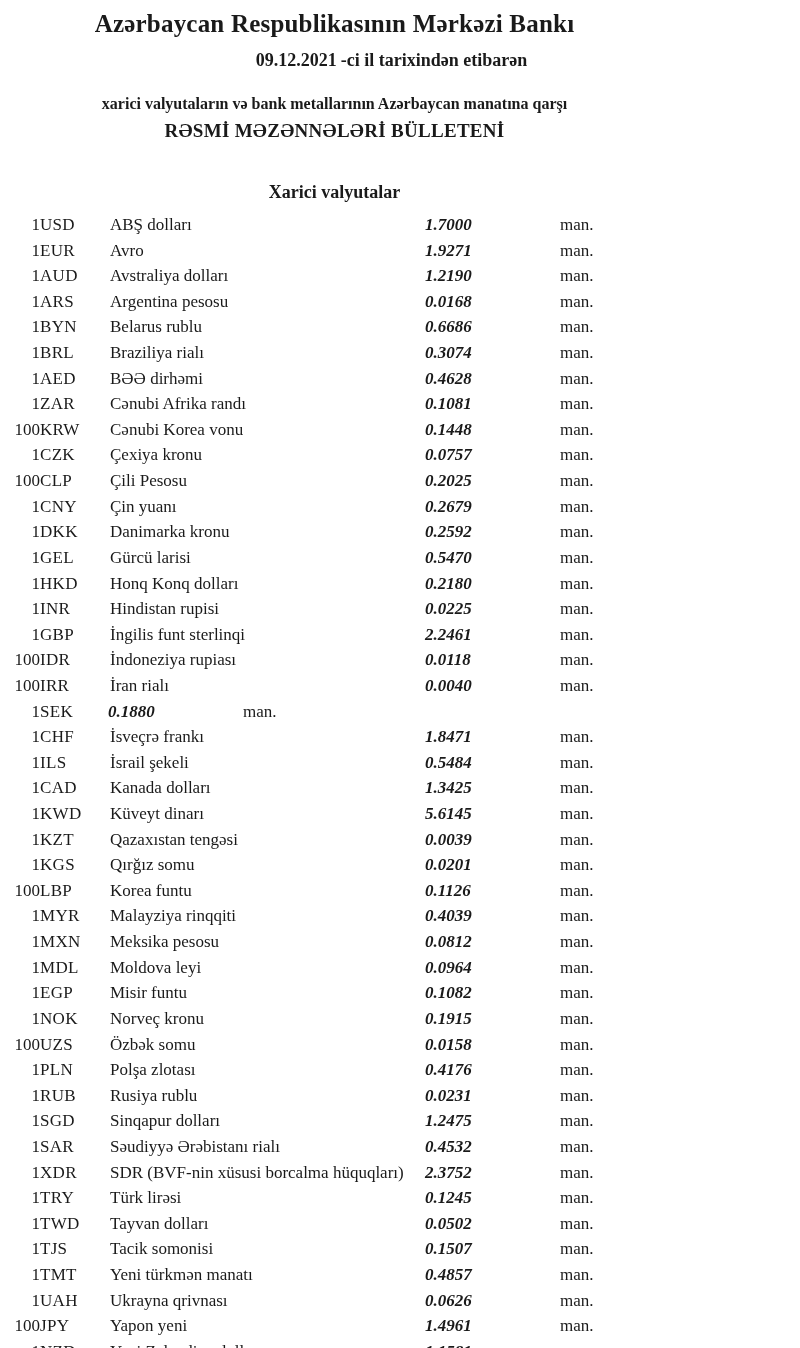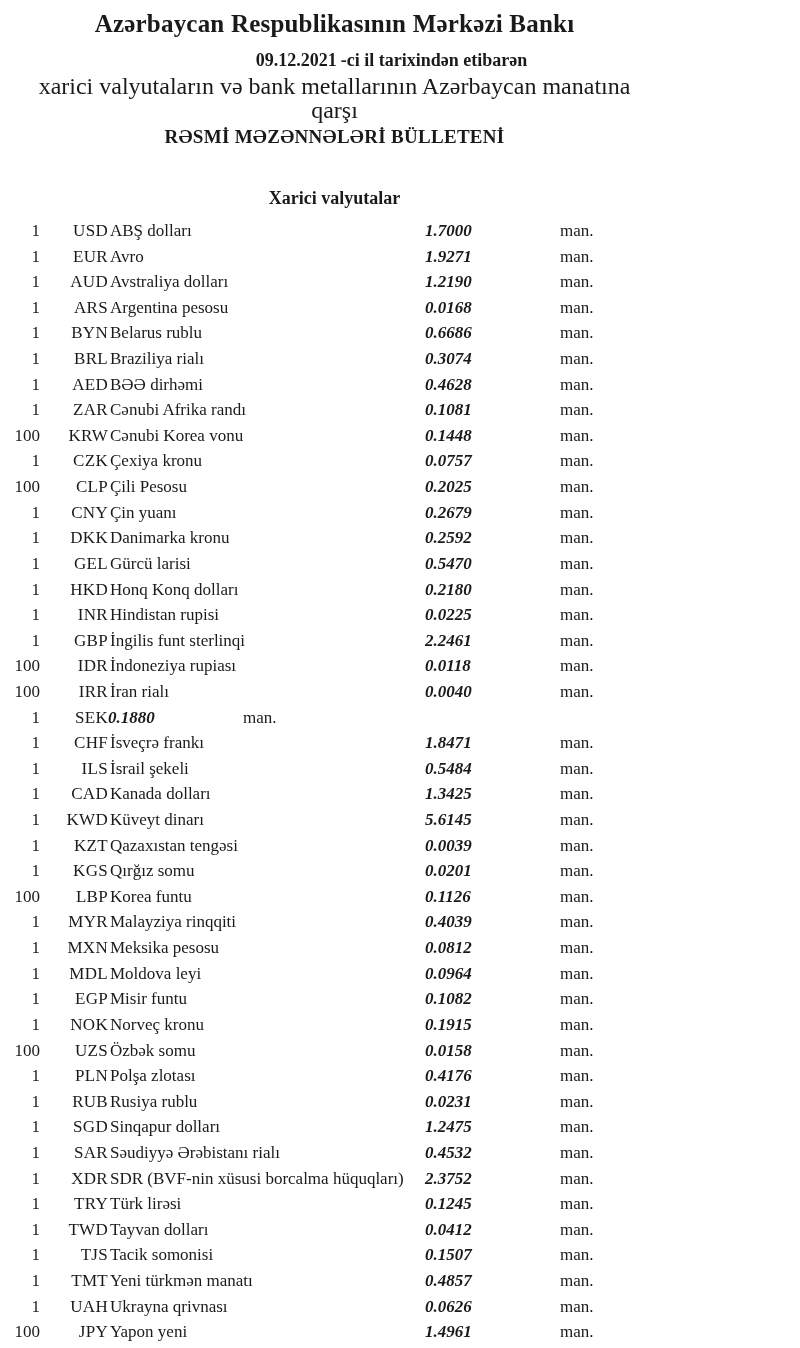--- a/index.html
+++ b/index.html
@@ -34,23 +34,23 @@
   }
   .date-line {
     margin-top: 11px;
     font-size: 18px;
     font-weight: bold;
     line-height: 21px;
     transform: translateX(57px); 
   }
   .date-line .date-suffix { margin-left: 4px; }
   .subtitle {
-    margin-top: 3px;
-    font-size: 24px;
-    font-weight: normal;
+    margin-top: 21px;
+    font-size: 16px;
+    font-weight: bold;
     line-height: 24px;
   }
   .bulletin-title {
     margin-top: 3px;
     font-size: 19px;
     font-weight: bold;
     line-height: 24px;
     letter-spacing: 0.3px;
     text-align: center;
   }
@@ -73,21 +73,21 @@
     font-size: 17px;
     white-space: nowrap;
   }
   .cell-qty {
     width: 40px;
     text-align: right;
     flex: none;
   }
   .cell-code {
     width: 68px;
-    text-align: right;
+    text-align: left;
     flex: none;
     letter-spacing: 0.3px;
   }
   .cell-name {
     flex: 1 1 auto;
     padding-left: 2px;
     text-align: left;
     overflow: hidden;
   }
   .cell-rate {
@@ -433,21 +433,21 @@
     <span class="cell-code">TRY</span>
     <span class="cell-name">Türk lirəsi</span>
     <span class="cell-rate">0.1245</span>
     <span class="cell-unit">man.</span>
   </div>
 
   <div class="row">
     <span class="cell-qty">1</span>
     <span class="cell-code">TWD</span>
     <span class="cell-name">Tayvan dolları</span>
-    <span class="cell-rate">0.0412</span>
+    <span class="cell-rate">0.0502</span>
     <span class="cell-unit">man.</span>
   </div>
 
   <div class="row">
     <span class="cell-qty">1</span>
     <span class="cell-code">TJS</span>
     <span class="cell-name">Tacik somonisi</span>
     <span class="cell-rate">0.1507</span>
     <span class="cell-unit">man.</span>
   </div>

